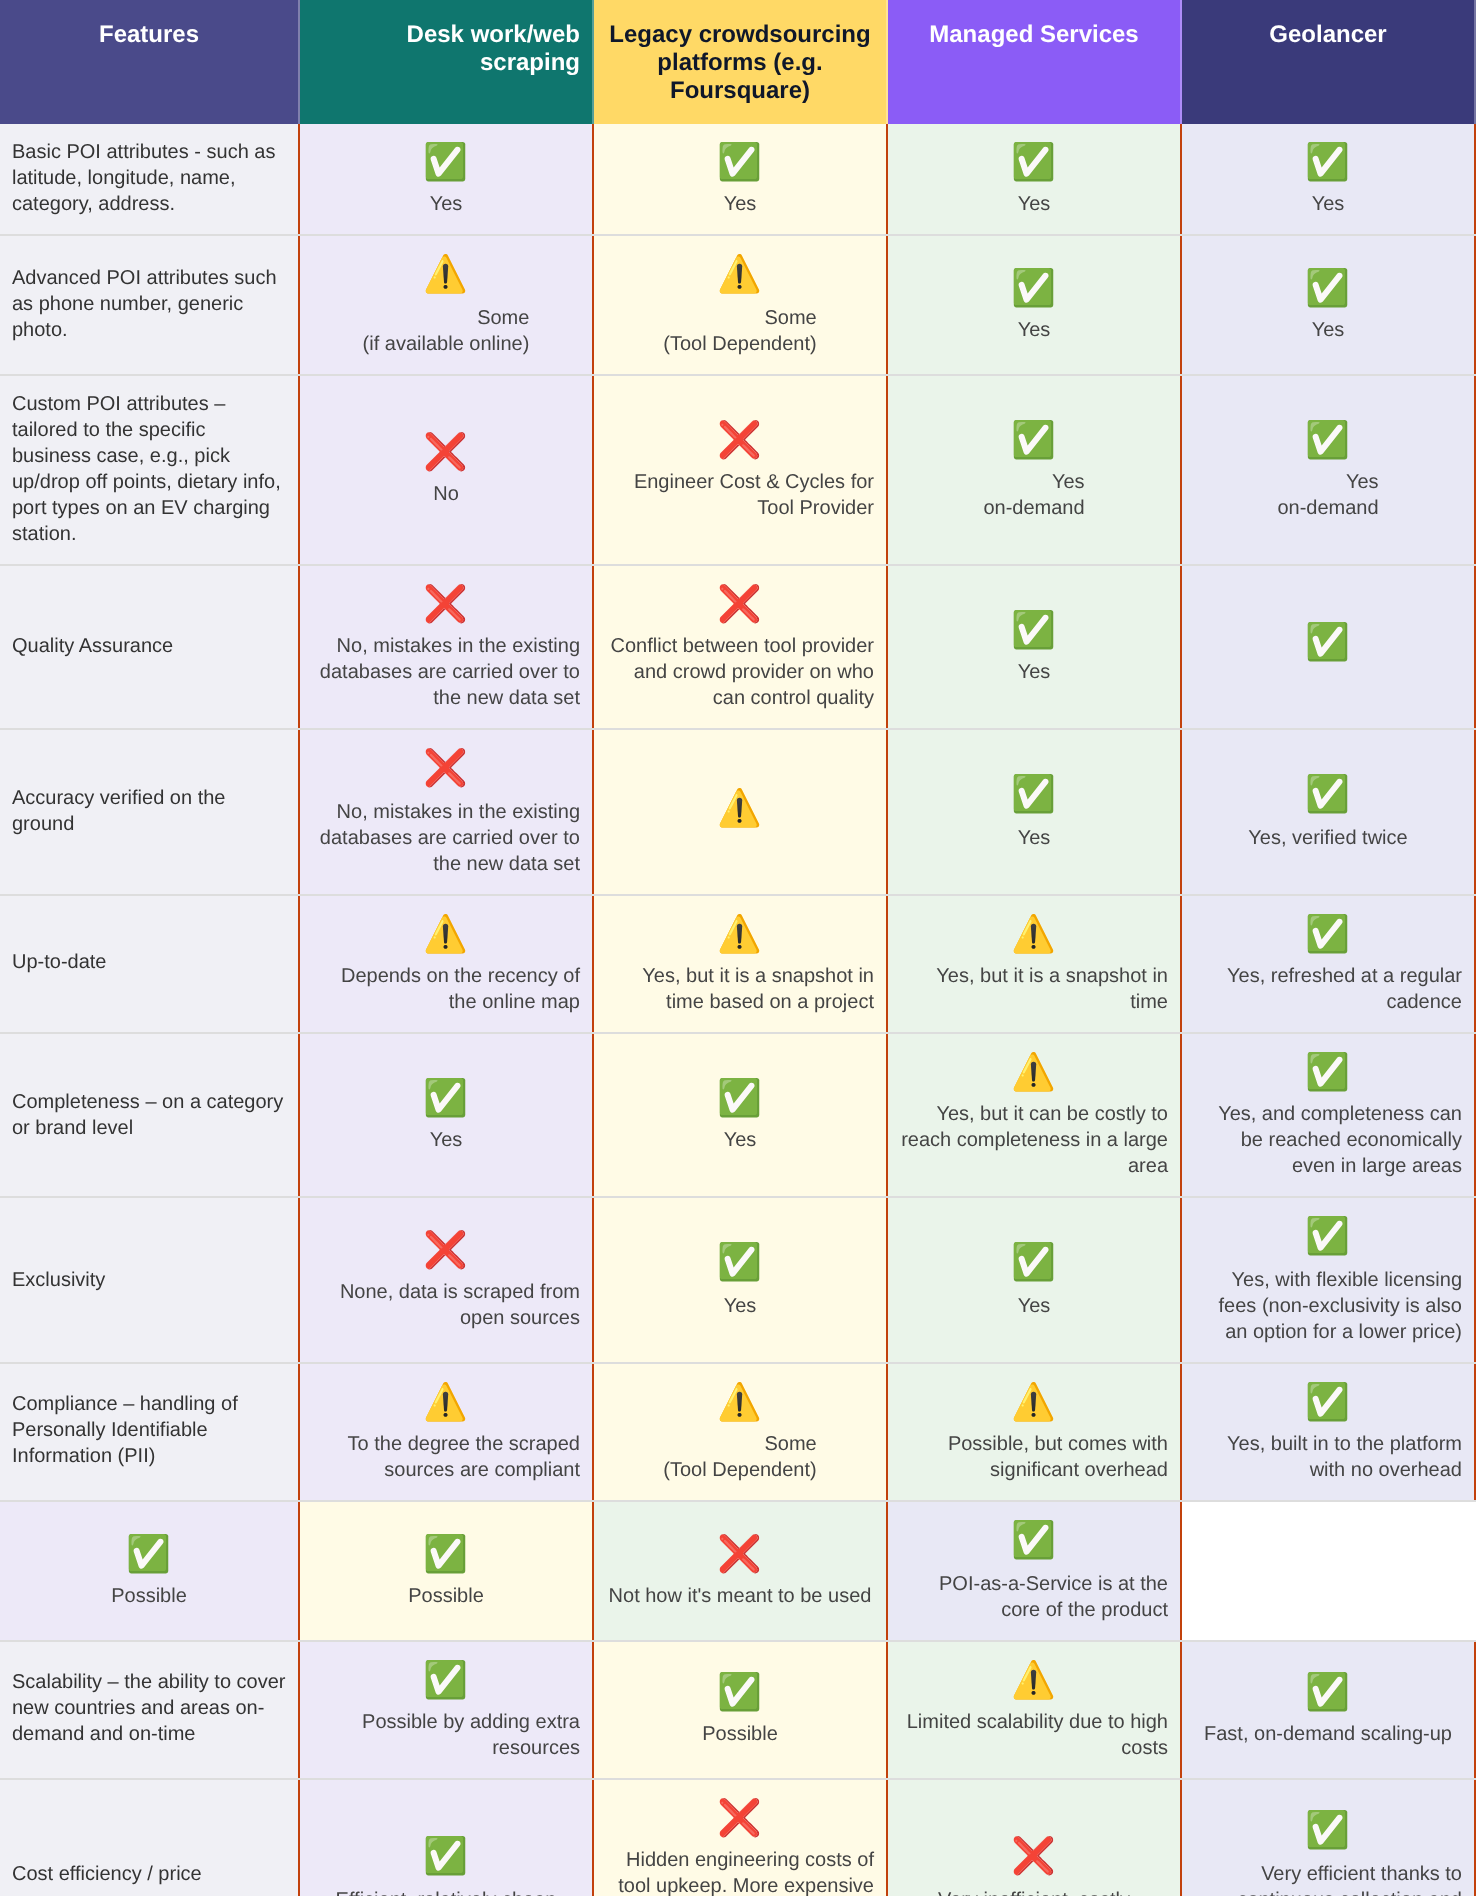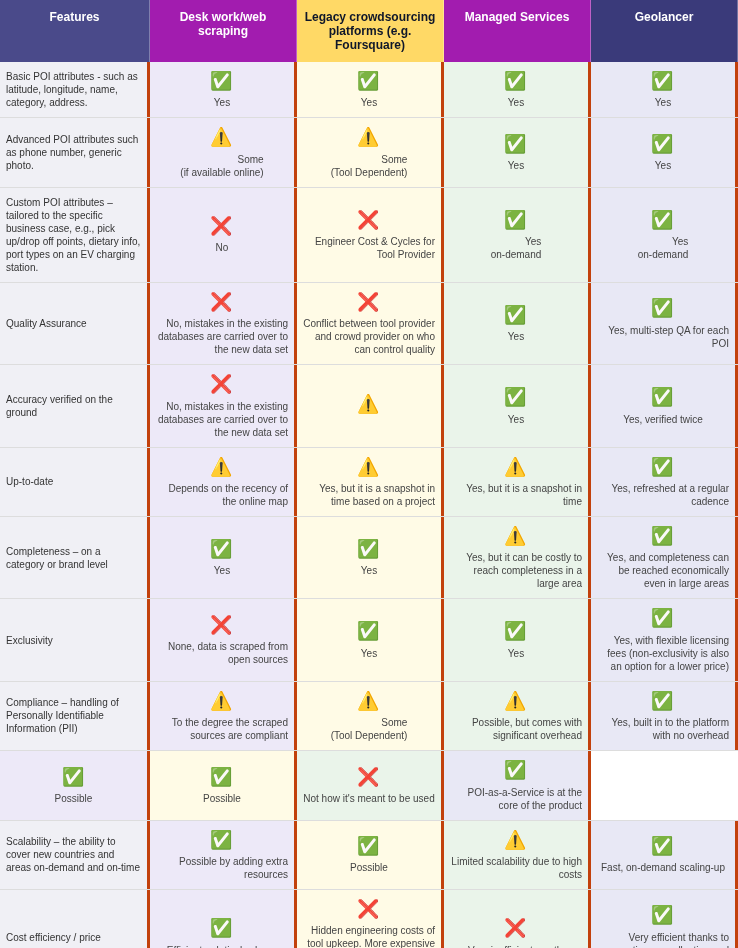--- a/index.html
+++ b/index.html
@@ -14,38 +14,38 @@
     }
     .header-cell {
       padding: 10px 6px;
       text-align: center;
       font-weight: bold;
       font-size: 12px;
       color: #fff;
       border-right: 1px solid rgba(255,255,255,0.3);
     }
     .header-cell:first-child { background: #4a4a8a; }
-    .header-cell.desk { background: #a21caf; }
+    .header-cell.desk { background: #0f766e; text-align: right; }
     .header-cell.legacy { background: #ffd966; color: #0f172a; }
-    .header-cell.managed { background: #a21caf; }
+    .header-cell.managed { background: #8b5cf6; }
     .header-cell.geolancer { background: #3a3a7a; }
 
     .data-row {
       display: grid;
       grid-template-columns: 150px 147px 147px 147px 147px;
       border-bottom: 1px solid #ddd;
     }
     .data-row:nth-child(odd) .cell { background: #f9f9fb; }
     .data-row:nth-child(even) .cell { background: #fff; }
 
     .cell {
       padding: 8px 6px;
       font-size: 10.5px;
       text-align: center;
-      border-right: 3px solid #c2410c;
+      border-right: 1px solid #c2410c;
       display: flex;
       flex-direction: column;
       align-items: center;
       justify-content: center;
       line-height: 1.3;
     }
     .cell.feature-label {
       text-align: left;
       align-items: flex-start;
       font-size: 10px;
@@ -152,21 +152,20 @@
         <div class="cell legacy-col">
           <span class="icon icon-no">❌</span>
           <span class="cell-text">Conflict between tool provider and crowd provider on who can control quality</span>
         </div>
         <div class="cell managed-col">
           <span class="icon icon-yes">✅</span>
           <span class="cell-text">Yes</span>
         </div>
         <div class="cell geolancer-col">
           <span class="icon icon-yes">✅</span>
-          <span class="cell-text">Yes, multi-step QA for each POI</span>
         </div>
       </div>
       <div class="data-row">
         <div class="cell feature-label">Accuracy verified on the ground</div>
         <div class="cell desk-col">
           <span class="icon icon-no">❌</span>
           <span class="cell-text">No, mistakes in the existing databases are carried over to the new data set</span>
         </div>
         <div class="cell legacy-col">
           <span class="icon icon-warn">⚠️</span>

